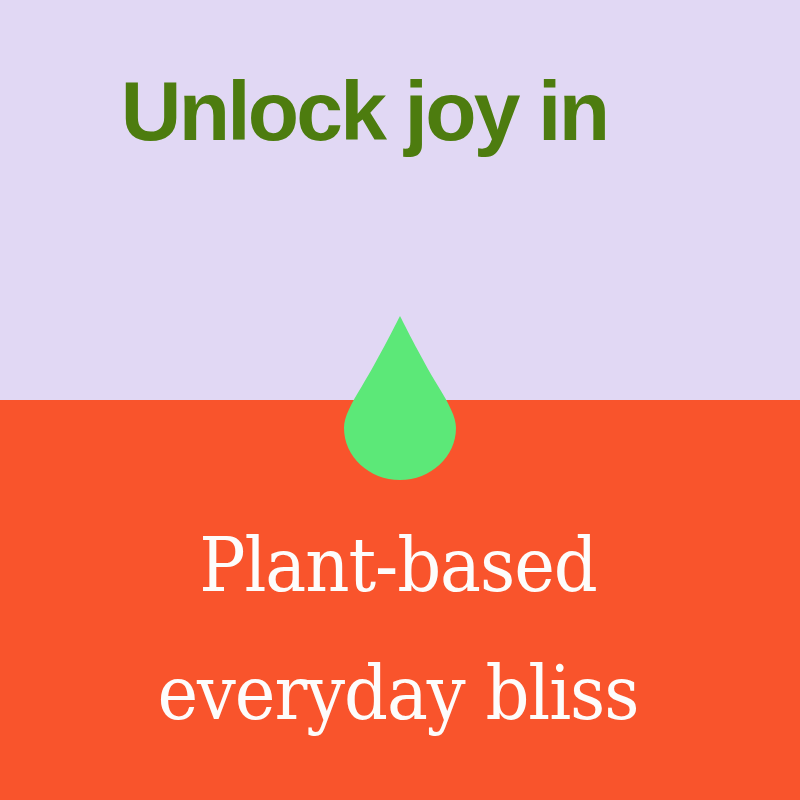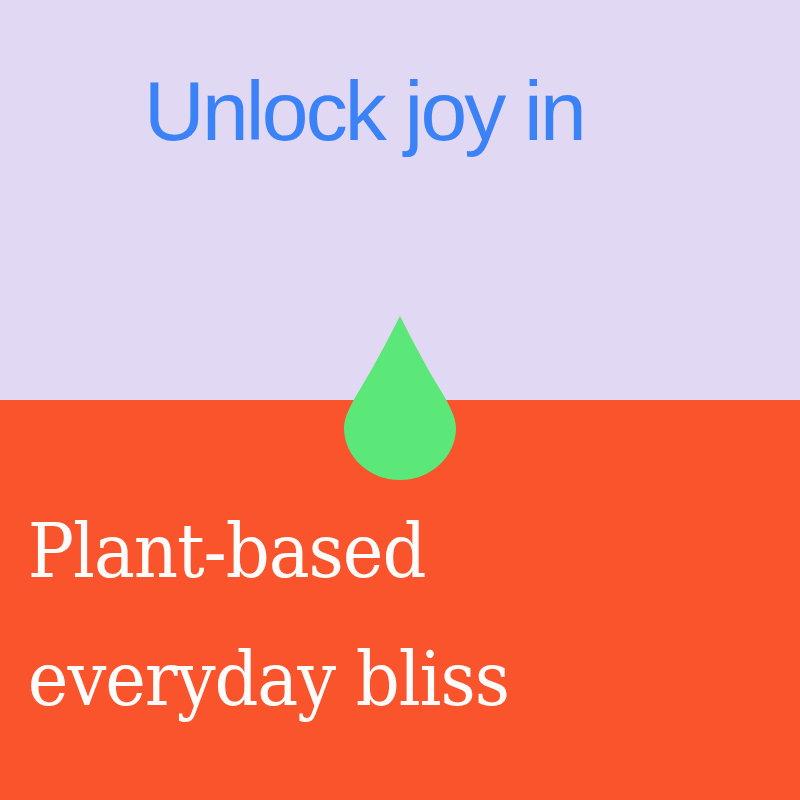--- a/index.html
+++ b/index.html
@@ -36,23 +36,23 @@
     background: #f9542c;
   }
 
   
   .headline {
     position: absolute;
     top: 52px;
     left: 0;
     width: 728px;
     text-align: center;
-    color: #3b82f6;
+    color: #4d7c0f;
     font-family: "Liberation Sans", sans-serif;
-    font-weight: normal;
+    font-weight: bold;
     font-size: 84px;
     line-height: 118px;
     letter-spacing: -2.8px;
     -webkit-font-smoothing: antialiased;
   }
   .headline .line {
     display: block;
     white-space: nowrap;
   }
 
@@ -66,23 +66,24 @@
   }
   .droplet-wrap svg {
     display: block;
     width: 112px;
     height: 164px;
   }
 
   
   .subline {
     position: absolute;
-    top: 487px;
+    top: 501px;
     left: 0;
     width: 796px;
+    text-align: center;
     color: #fdfcfb;
     font-family: "DejaVu Serif", "Liberation Serif", serif;
     font-weight: normal;
     font-size: 74px;
     line-height: 128px;
     letter-spacing: -1.2px;
     -webkit-font-smoothing: antialiased;
   }
   .subline .line {
     display: block;

